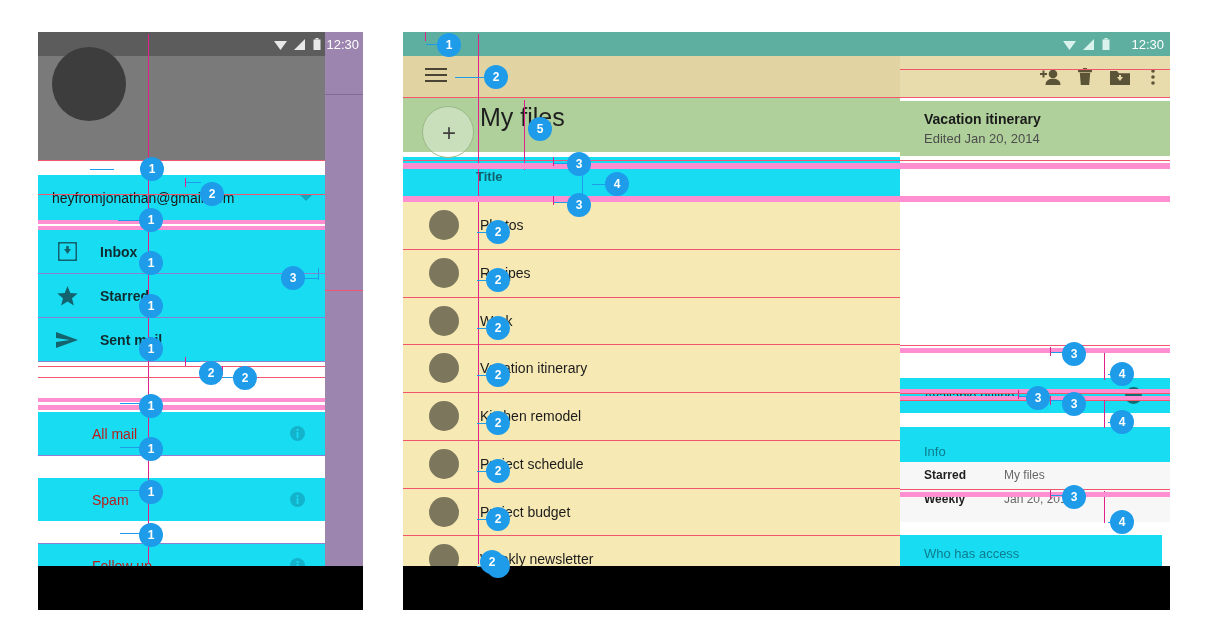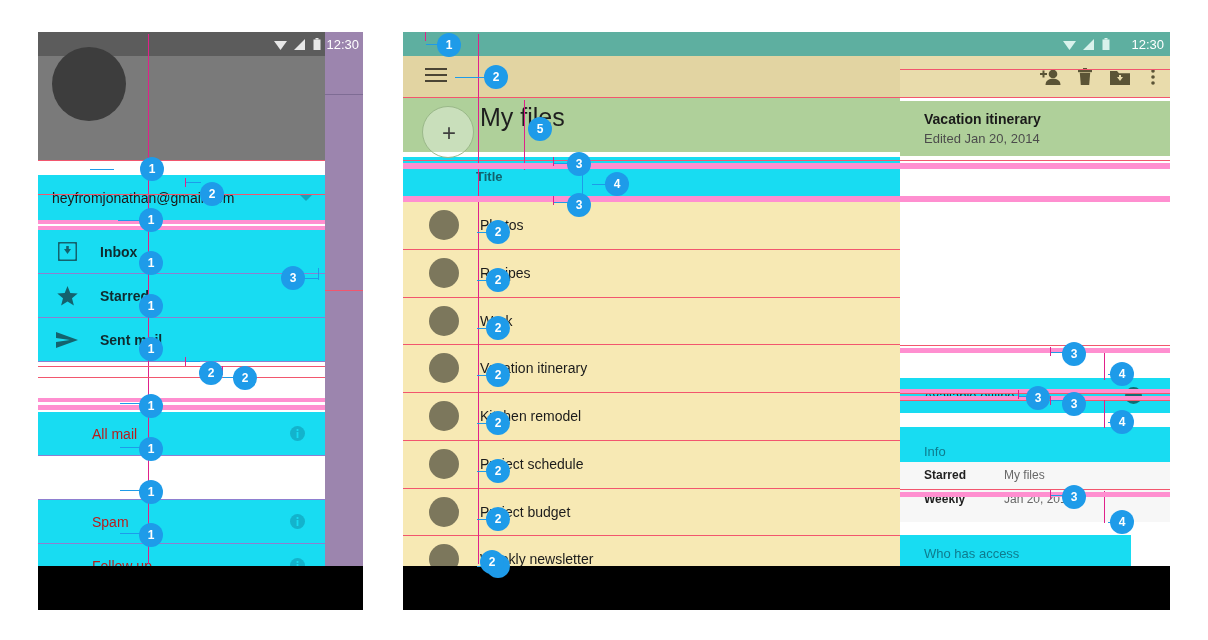--- a/index.html
+++ b/index.html
@@ -86,21 +86,21 @@
   .tb-offline{position:absolute;left:0;top:322px;width:270px;height:35px;background:#18DCF2;}
   .tb-offline span{position:absolute;left:24px;top:0;height:35px;display:flex;align-items:center;font-size:13px;color:#10323a;}
   .tb-toggle{position:absolute;right:28px;top:9px;width:17px;height:17px;border-radius:50%;background:#0F6E73;}
 
   .tb-info{position:absolute;left:0;top:371px;width:270px;height:35px;background:#18DCF2;}
   .tb-info span{position:absolute;left:24px;top:0;height:48px;display:flex;align-items:center;font-size:13px;color:#0E7C8E;}
   .tb-infotable{position:absolute;left:0;top:406px;width:270px;height:60px;background:#F7F7F7;}
   .tb-infotable .k{position:absolute;left:24px;font-size:12px;font-weight:bold;color:#1f1f1f;}
   .tb-infotable .v{position:absolute;left:104px;font-size:12px;color:#686868;}
 
-  .tb-access{position:absolute;left:0;top:479px;width:231px;height:37px;background:#18DCF2;text-align:right;}
+  .tb-access{position:absolute;left:0;top:479px;width:262px;height:37px;background:#18DCF2;text-align:right;}
   .tb-access span{position:absolute;left:24px;top:0;height:37px;display:flex;align-items:center;font-size:13px;color:#0E7C8E;}
   .tb-private{position:absolute;left:0;top:521px;width:270px;height:33px;background:#F4E8BB;}
   .tb-lock{position:absolute;left:25px;top:1px;width:30px;height:30px;border-radius:50%;background:#CFC49A;display:flex;align-items:center;justify-content:center;color:#4a4434;font-size:14px;}
   .tb-private .p1{position:absolute;left:75px;top:1px;font-size:12px;font-weight:bold;color:#121212;}
   .tb-private .p2{position:absolute;left:75px;top:17px;font-size:12px;color:#5a5a5a;}
   .tb-bottom{position:absolute;left:0;bottom:0;width:767px;height:44px;background:#000;z-index:30;}
 </style>
 </head>
 <body>
 
@@ -183,21 +183,21 @@
             <circle cx="7.5" cy="7.5" r="7.5" fill="#13B3CC"></circle>
             <rect x="6.6" y="6" width="1.8" height="6" fill="#18DCF2"></rect>
             <rect x="6.6" y="3" width="1.8" height="2" fill="#18DCF2"></rect>
           </svg>
       </div>
     </div>
     <div class="ph-sep" style="top:423px;"></div>
 
     <div class="ph-sep" style="top:467px;"></div>
 
-    <div class="ph-item ph-item2" style="top:468px;">
+    <div class="ph-item ph-item2" style="top:446px;">
       <div class="lbl">Spam</div>
       <div class="info">
         <svg width="15" height="15" viewBox="0 0 15 15">
             <circle cx="7.5" cy="7.5" r="7.5" fill="#13B3CC"></circle>
             <rect x="6.6" y="6" width="1.8" height="6" fill="#18DCF2"></rect>
             <rect x="6.6" y="3" width="1.8" height="2" fill="#18DCF2"></rect>
           </svg>
       </div>
     </div>
     <div class="ph-sep" style="top:511px;"></div>

